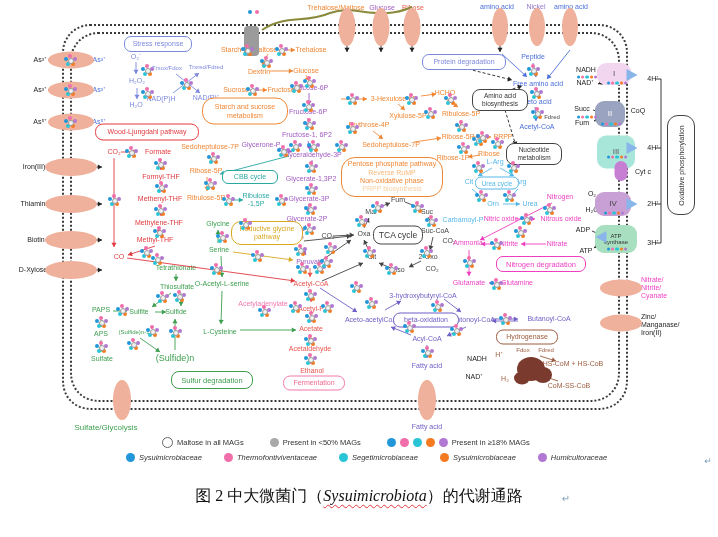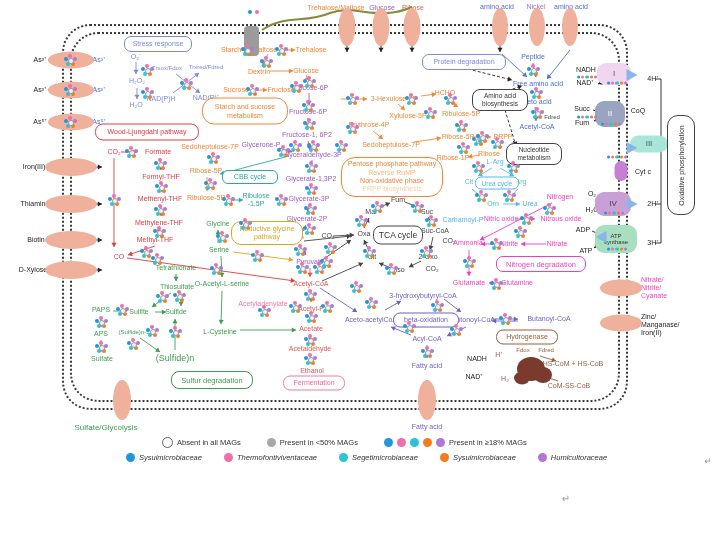--- a/index.html
+++ b/index.html
@@ -41,21 +41,21 @@
 </head>
 <body>
 
 <div id="stage">
   <div class="oxphos" id="oxphos" style="left: 681px; top: 165px; width: 26px; height: 98px;">
     <span>Oxidative phosphorylation</span>
   </div>
   <div class="legend-row" id="legend-row1" style="left:162px;top:437px;">
       <span style="display: inline-flex; align-items: center; margin-right: 26px;">
         <span style="display: inline-block; width: 9px; height: 9px; border-radius: 50%; margin-right: 4px; background: rgb(255, 255, 255); border: 1px solid rgb(102, 102, 102);"></span>
-        <span>Absent in all MAGs</span>
+        <span>Maltose in all MAGs</span>
       </span>
       <span style="display: inline-flex; align-items: center; margin-right: 26px;">
         <span style="display: inline-block; width: 9px; height: 9px; border-radius: 50%; margin-right: 4px; background: rgb(168, 168, 168); border: none;"></span>
         <span>Present in &lt;50% MAGs</span>
       </span>
       <span style="display: inline-flex; align-items: center; margin-right: 26px;">
         <span style="display: inline-block; width: 9px; height: 9px; border-radius: 50%; margin-right: 4px; background: rgb(33, 150, 217); border: none;"></span>
         <span style="display: inline-block; width: 9px; height: 9px; border-radius: 50%; margin-right: 4px; background: rgb(240, 110, 170); border: none;"></span>
         <span style="display: inline-block; width: 9px; height: 9px; border-radius: 50%; margin-right: 4px; background: rgb(41, 197, 214); border: none;"></span>
         <span style="display: inline-block; width: 9px; height: 9px; border-radius: 50%; margin-right: 4px; background: rgb(244, 123, 32); border: none;"></span>
@@ -78,20 +78,23 @@
       </span>
       <span style="display: inline-flex; align-items: center; margin-right: 22px;">
         <span style="display: inline-block; width: 9px; height: 9px; border-radius: 50%; margin-right: 4px; background: rgb(244, 123, 32); border: none;"></span>
         <span style="font-style: italic;">Sysuimicrobiaceae</span>
       </span>
       <span style="display: inline-flex; align-items: center; margin-right: 22px;">
         <span style="display: inline-block; width: 9px; height: 9px; border-radius: 50%; margin-right: 4px; background: rgb(177, 120, 210); border: none;"></span>
         <span style="font-style: italic;">Humicultoraceae</span>
       </span>
     </div>
+  <div class="caption">
+    <span>图 2  中大微菌门（</span><span class="cap-italic">Sysuimicrobiota</span><span>）的代谢通路</span>
+  </div>
 <div class="ring" style="left: 62px; top: 24px; width: 562px; height: 382px;"></div>
     <div class="ring" style="left: 70px; top: 32px; width: 546px; height: 366px;"></div>
     <svg width="718" height="537" id="overlay">
       <path d="M262,30 C285,14 305,24 330,13 C355,4 378,22 412,7" stroke="#8a8a3d" fill="none" stroke-width="2"></path>
       <line x1="136" y1="62" x2="136" y2="74" stroke="#7c89dd" stroke-width="0.9"></line>
       <polygon points="136,74 138.6,69.8 133.4,69.8" fill="#7c89dd"></polygon>
       <line x1="137" y1="88" x2="137" y2="99" stroke="#7c89dd" stroke-width="0.9"></line>
       <polygon points="137,99 139.6,94.8 134.4,94.8" fill="#7c89dd"></polygon>
       <line x1="173" y1="93" x2="199" y2="73" stroke="#7c89dd" stroke-width="0.9"></line>
       <polygon points="199,73 194.0857312675515,73.49996282389675 197.2562272239699,77.62160756724067" fill="#7c89dd"></polygon>
@@ -356,21 +359,21 @@
     <div class="tuber" style="left: 412px; top: 27px; width: 17px; height: 38px;"></div>
     <div class="tuber" style="left: 500px; top: 27px; width: 16px; height: 38px;"></div>
     <div class="tuber" style="left: 537px; top: 27px; width: 16px; height: 38px;"></div>
     <div class="tuber" style="left: 570px; top: 27px; width: 16px; height: 38px;"></div>
     <div class="tuber" style="left: 621px; top: 288px; width: 42px; height: 17px;"></div>
     <div class="tuber" style="left: 621px; top: 323px; width: 42px; height: 17px;"></div>
     <div class="tuber" style="left: 122px; top: 400px; width: 18px; height: 40px;"></div>
     <div class="tuber" style="left: 427px; top: 400px; width: 18px; height: 40px;"></div>
     <div class="etc" style="left: 614px; top: 74px; width: 34px; height: 22px; background: rgb(242, 213, 238); color: rgb(85, 85, 85);">I</div>
     <div class="etc" style="left: 610px; top: 114px; width: 30px; height: 26px; background: rgb(154, 163, 191); color: rgb(255, 255, 255);">II</div>
-    <div class="etc" style="left: 616px; top: 144px; width: 38px; height: 17px; background: rgb(169, 230, 218); color: rgb(85, 85, 85); margin-left: 33px;">III</div>
+    <div class="etc" style="left: 616px; top: 152px; width: 38px; height: 33px; background: rgb(169, 230, 218); color: rgb(85, 85, 85);">III</div>
     <div class="etc" style="left: 621px; top: 171px; width: 13px; height: 20px; background: rgb(199, 127, 212); color: rgb(255, 255, 255);"></div>
     <div class="etc" style="left: 613px; top: 204px; width: 36px; height: 24px; background: rgb(201, 160, 214); color: rgb(68, 68, 68);">IV</div>
     <div class="etc" style="left: 616px; top: 239px; width: 42px; height: 28px; background: rgb(168, 223, 192); color: rgb(51, 51, 51); font-size: 6px;">ATP
 synthase</div>
     <div class="tri" style="left: 632px; top: 75px; border-top: 6px solid transparent; border-bottom: 6px solid transparent; border-left: 11px solid rgb(136, 181, 234);"></div>
     <div class="tri" style="left: 632px; top: 148px; border-top: 6px solid transparent; border-bottom: 6px solid transparent; border-left: 11px solid rgb(136, 181, 234);"></div>
     <div class="tri" style="left: 632px; top: 204px; border-top: 6px solid transparent; border-bottom: 6px solid transparent; border-left: 11px solid rgb(136, 181, 234);"></div>
     <div class="tri" style="left: 601px; top: 237px; border-top: 6px solid transparent; border-bottom: 6px solid transparent; border-right: 11px solid rgb(136, 181, 234);"></div>
     <div class="blob" style="left: 531px; top: 369px; width: 28px; height: 24px;"></div>
     <div class="blob" style="left: 543px; top: 375px; width: 18px; height: 16px;"></div>

